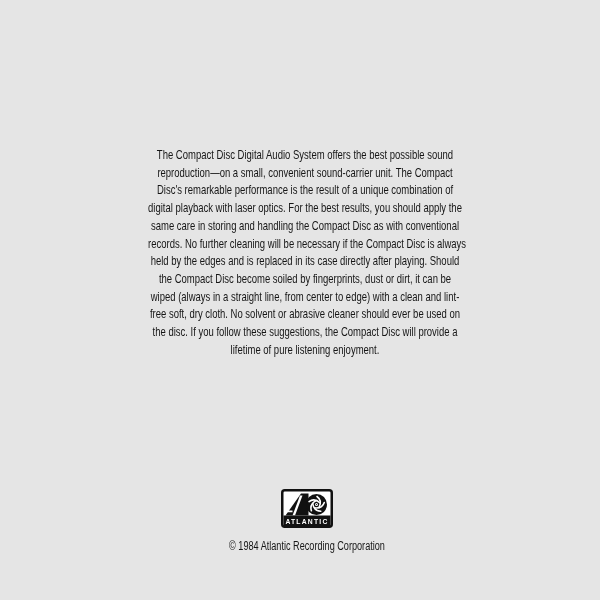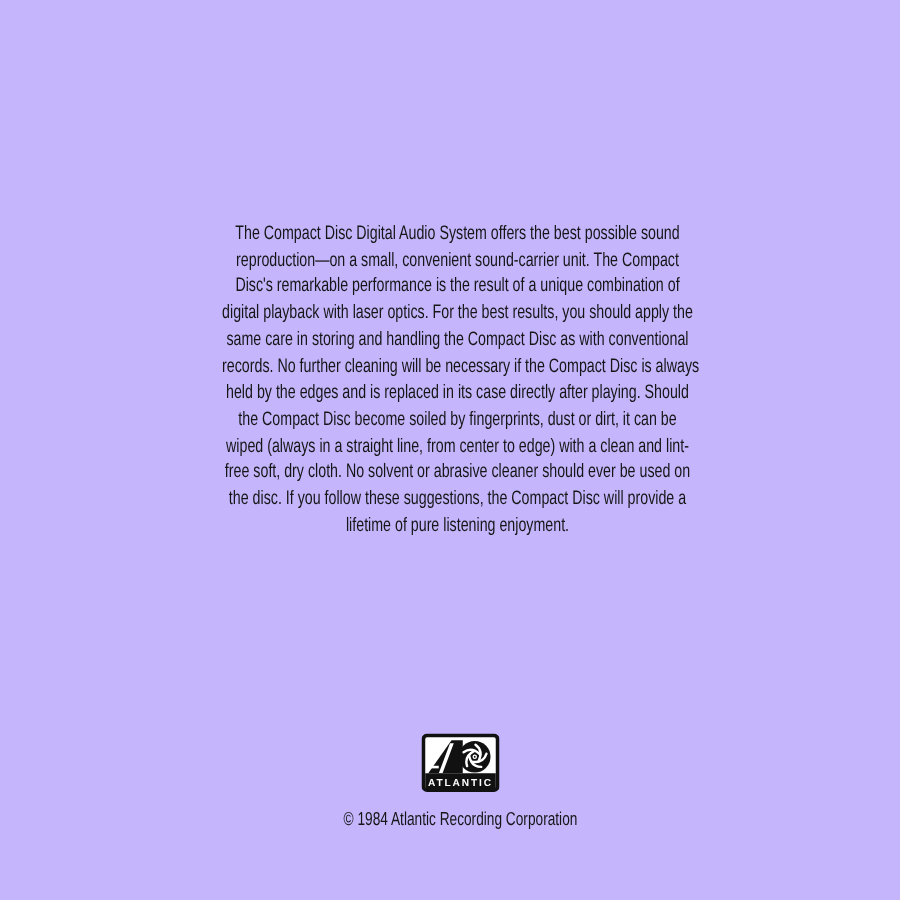--- a/index.html
+++ b/index.html
@@ -1,20 +1,20 @@
 <!DOCTYPE html>
 <html><head>
 <meta charset="utf-8">
 <style>
   html, body { margin: 0; padding: 0; }
   .page {
     position: relative;
     width: 600px;
     height: 600px;
-    background: #c4b5fd;
+    background: #e5e5e5;
     overflow: hidden;
     font-family: "Liberation Sans", sans-serif;
     color: #161616;
   }
   .body-text {
     position: absolute;
     top: 146px;
     left: 90px;
     width: 430px;
     text-align: center;

